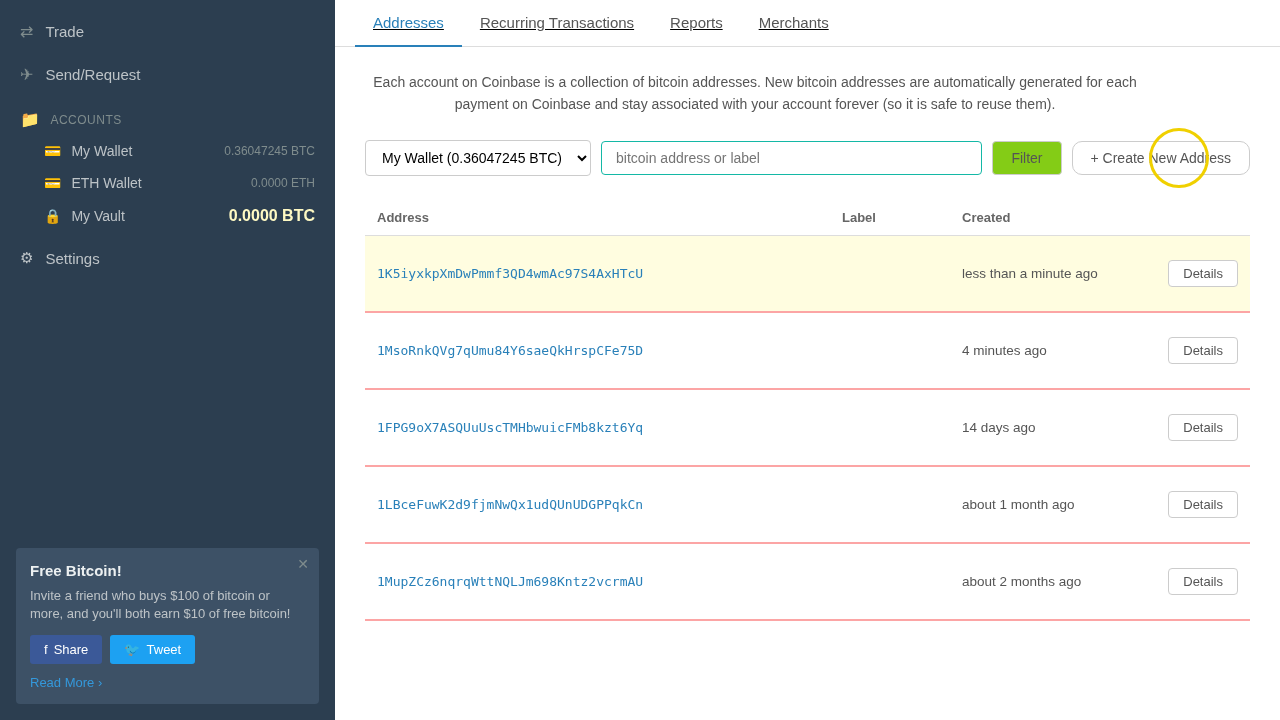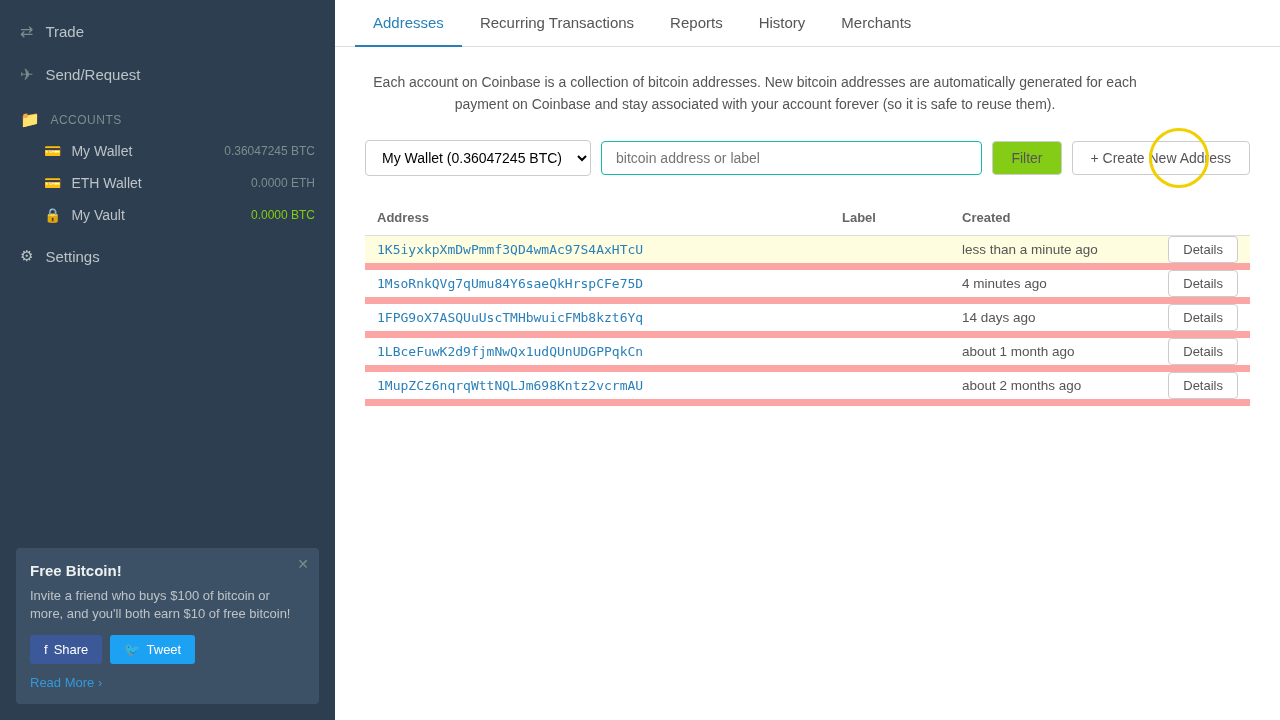--- a/index.html
+++ b/index.html
@@ -134,20 +134,21 @@
       background: #ffffff;
       overflow: hidden;
     }
 
     
     .tab-bar {
       display: flex;
       border-bottom: 1px solid #ddd;
       background: #fff;
       padding: 0 20px;
+      text-decoration: underline;
     }
     .tab {
       padding: 14px 18px;
       cursor: pointer;
       color: #555;
       font-size: 15px;
       border-bottom: 2px solid transparent;
       margin-bottom: -1px;
     }
     .tab.active {
@@ -201,21 +202,21 @@
       border: 1px solid #ccc;
       border-radius: 4px;
       background: #84cc16;
       font-size: 14px;
       cursor: pointer;
       color: #555;
     }
     .create-btn {
       padding: 8px 18px;
       border: 1px solid #ccc;
-      border-radius: 4px;
+      border-radius: 10px;
       background: #fff;
       font-size: 14px;
       cursor: pointer;
       color: #555;
       white-space: nowrap;
     }
 
     
     .create-btn-wrapper {
       position: relative;
@@ -240,22 +241,22 @@
     }
     .address-table th {
       text-align: left;
       padding: 10px 12px;
       color: #666;
       font-weight: 600;
       font-size: 13px;
       border-bottom: 1px solid #ddd;
     }
     .address-table td {
-      padding: 0 12px;
-      border-bottom: 7px solid #fca5a5;
+      padding: 24px 12px;
+      border-bottom: 2px solid #fca5a5;
       font-size: 13.5px;
     }
     .address-table tr.highlighted {
       background: #fffde0;
     }
     .address-link {
       color: #2980b9;
       text-decoration: none;
       font-family: monospace;
       font-size: 13px;
@@ -306,21 +307,21 @@
 
     <div class="sidebar-sub-item">
       <span class="wallet-icon">💳</span>
       <span>ETH Wallet</span>
       <span style="margin-left:auto; font-size:12px; color:#7f8c8d;">0.0000 ETH</span>
     </div>
 
     <div class="sidebar-sub-item">
       <span class="wallet-icon">🔒</span>
       <span>My Vault</span>
-      <span style="margin-left:auto; font-size:12px; color:#84cc16;">0.0000 BTC</span>
+      <span style="margin-left:auto; font-size:16px; color:#fef9c3;font-weight:bold;">0.0000 BTC</span>
     </div>
 
     <div class="settings-item">
       <span class="icon">⚙</span>
       <span>Settings</span>
     </div>
 
   </div>
 
   <div class="free-bitcoin-banner">
@@ -347,23 +348,20 @@
     <div class="tab active">
       <span>Addresses</span>
     </div>
     <div class="tab">
       <span>Recurring Transactions</span>
     </div>
     <div class="tab">
       <span>Reports</span>
     </div>
     <div class="tab">
-      <span>History</span>
-    </div>
-    <div class="tab">
       <span>Merchants</span>
     </div>
   </div>
 
   <div class="content">
 
     <p class="description-text">Each account on Coinbase is a collection of bitcoin addresses. New bitcoin addresses are automatically generated for each payment on Coinbase and stay associated with your account forever (so it is safe to reuse them).</p>
 
     <div class="controls-row">
       <select class="wallet-select"><option>My Wallet (0.36047245 BTC)</option></select>

